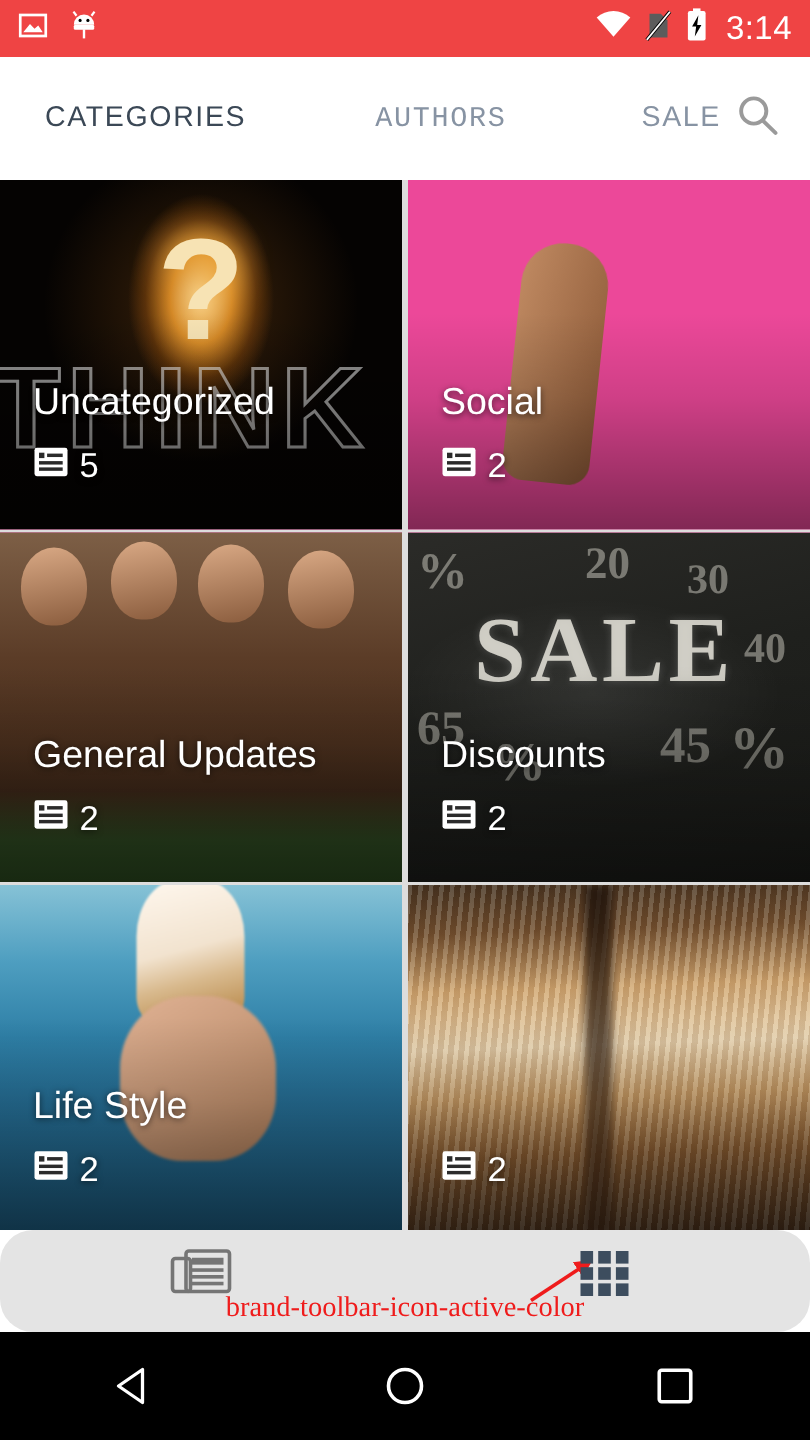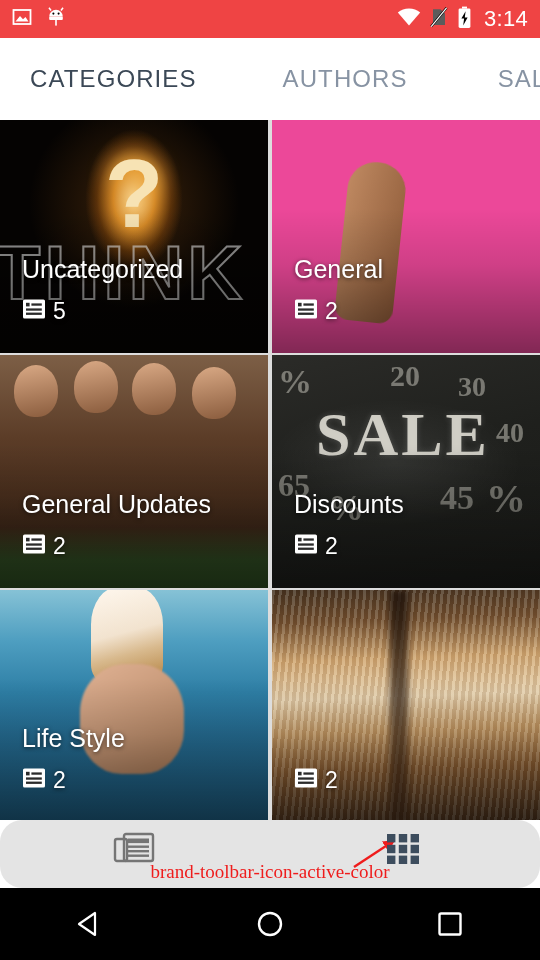--- a/index.html
+++ b/index.html
@@ -20,26 +20,26 @@
   .sb-left { display:flex; align-items:center; gap:14px; }
   .sb-right { margin-left:auto; display:flex; align-items:center; gap:9px; }
   .sb-time { font-size:22px; color:#fff; letter-spacing:.3px; padding-left:3px; }
 
   
   .tabbar {
     position:absolute; top:38px; left:0; width:540px; height:82px;
     background:#fff; display:flex; align-items:center;
   }
   .tab {
-    font-size:24px; letter-spacing:1.1px; color:#8793a3;
+    font-size:19px; letter-spacing:1.1px; color:#8793a3;
     padding:0; white-space:nowrap;text-align:right;
   }
   .tab.active { color:#3b4856; }
   .tab-cat { margin-left:30px; }
-  .tab-auth { margin-left:86px; }
+  .tab-auth { margin-left:86px;font-family:Liberation Mono, monospace; }
   .tab-tags { margin-left:90px; }
   .search-btn { margin-left:auto; margin-right:18px; display:flex; align-items:center; }
 
   
   .grid {
     position:absolute; top:120px; left:0; width:540px; height:700px;
     display:grid;
     grid-template-columns: 268px 268px;
     grid-template-rows: 233px 233px 232px;
     gap:2px 4px;
@@ -265,21 +265,21 @@
         </div>
       </div>
     </div>
 
     <div class="card">
       <div class="art art-social">
         <div class="finger"></div>
       </div>
       <div class="shade"></div>
       <div class="card-body">
-        <div class="card-title">General</div>
+        <div class="card-title">Social</div>
         <div class="card-meta">
           <span>
             <svg width="24" height="24" viewBox="0 0 24 24">
               <rect x="1" y="2.5" width="22" height="19" rx="1.6" fill="#fff"></rect>
               <rect x="4" y="5.8" width="3.6" height="3.6" fill="#2b2b2b"></rect>
               <rect x="9.4" y="6.4" width="10.4" height="2.3" fill="#2b2b2b"></rect>
               <rect x="4" y="11.4" width="15.8" height="2.3" fill="#2b2b2b"></rect>
               <rect x="4" y="15.6" width="15.8" height="2.3" fill="#2b2b2b"></rect>
             </svg>
           </span>

